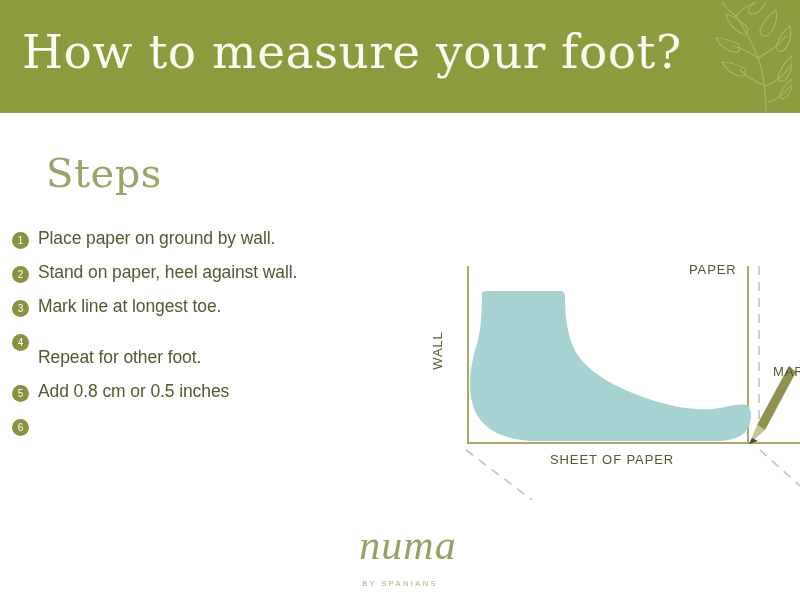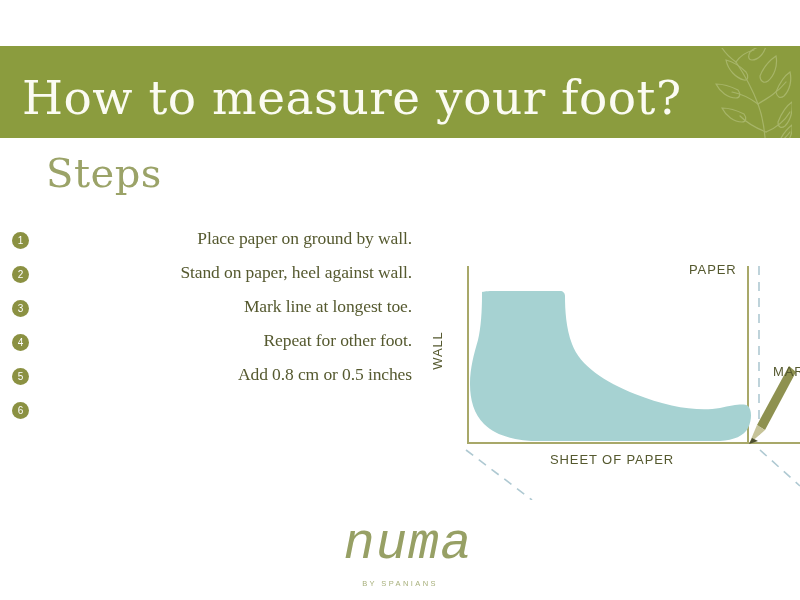--- a/index.html
+++ b/index.html
@@ -13,24 +13,23 @@
     position: relative;
     overflow: hidden;
     font-family: "Liberation Sans", sans-serif;
     -webkit-font-smoothing: antialiased;
   }
 
   
   #header-banner {
     position: absolute;
     left: 0; top: 0;
-    width: 800px; height: 92px;
+    width: 800px; height: 113px;
     background: #8B9C3E;
     overflow: hidden;
-    margin-top: 46px;
   }
   #header-title {
     position: absolute;
     left: 22px;
     top: 24px;
     font-family: "DejaVu Serif", "Liberation Serif", serif;
     font-size: 47px;
     font-weight: 400;
     letter-spacing: 0.5px;
     color: #FBFBF2;
@@ -79,27 +78,26 @@
     font-family: "Liberation Sans", sans-serif;
     font-size: 10px;
     line-height: 17px;
     text-align: center;
     margin-top: 4px;
   }
   .step-text {
     flex: 1 1 auto;
     margin-left: 9px;
     color: #55592F;
-    font-family: Liberation Serif, serif;
+    font-family: Liberation Sans, sans-serif;
     font-size: 17.5px;
     line-height: 21px;
     letter-spacing: -0.1px;
-    text-align: right;
-  }
-  .step-text .line2 { display: block; }
+  }
+  .step-text .line2 { display: block; margin-top: 17px; }
 
   
   #diagram {
     position: absolute;
     left: 420px;
     top: 248px;
     width: 380px;
     height: 252px;
   }
   #diagram svg { display: block; }
@@ -133,23 +131,23 @@
 
   
   #footer-logo {
     position: absolute;
     left: 0;
     top: 524px;
     width: 800px;
     text-align: center;
   }
   #logo-word {
-    font-family: Liberation Mono, monospace;
+    font-family: Liberation Serif, serif;
     font-style: italic;
-    font-size: 52px;
+    font-size: 42px;
     color: #97A065;
     letter-spacing: 1px;
     line-height: 42px;
     padding-left: 16px;
   }
   #logo-sub {
     font-family: "Liberation Sans", sans-serif;
     font-size: 7.5px;
     color: #A8B07C;
     letter-spacing: 2.4px;

